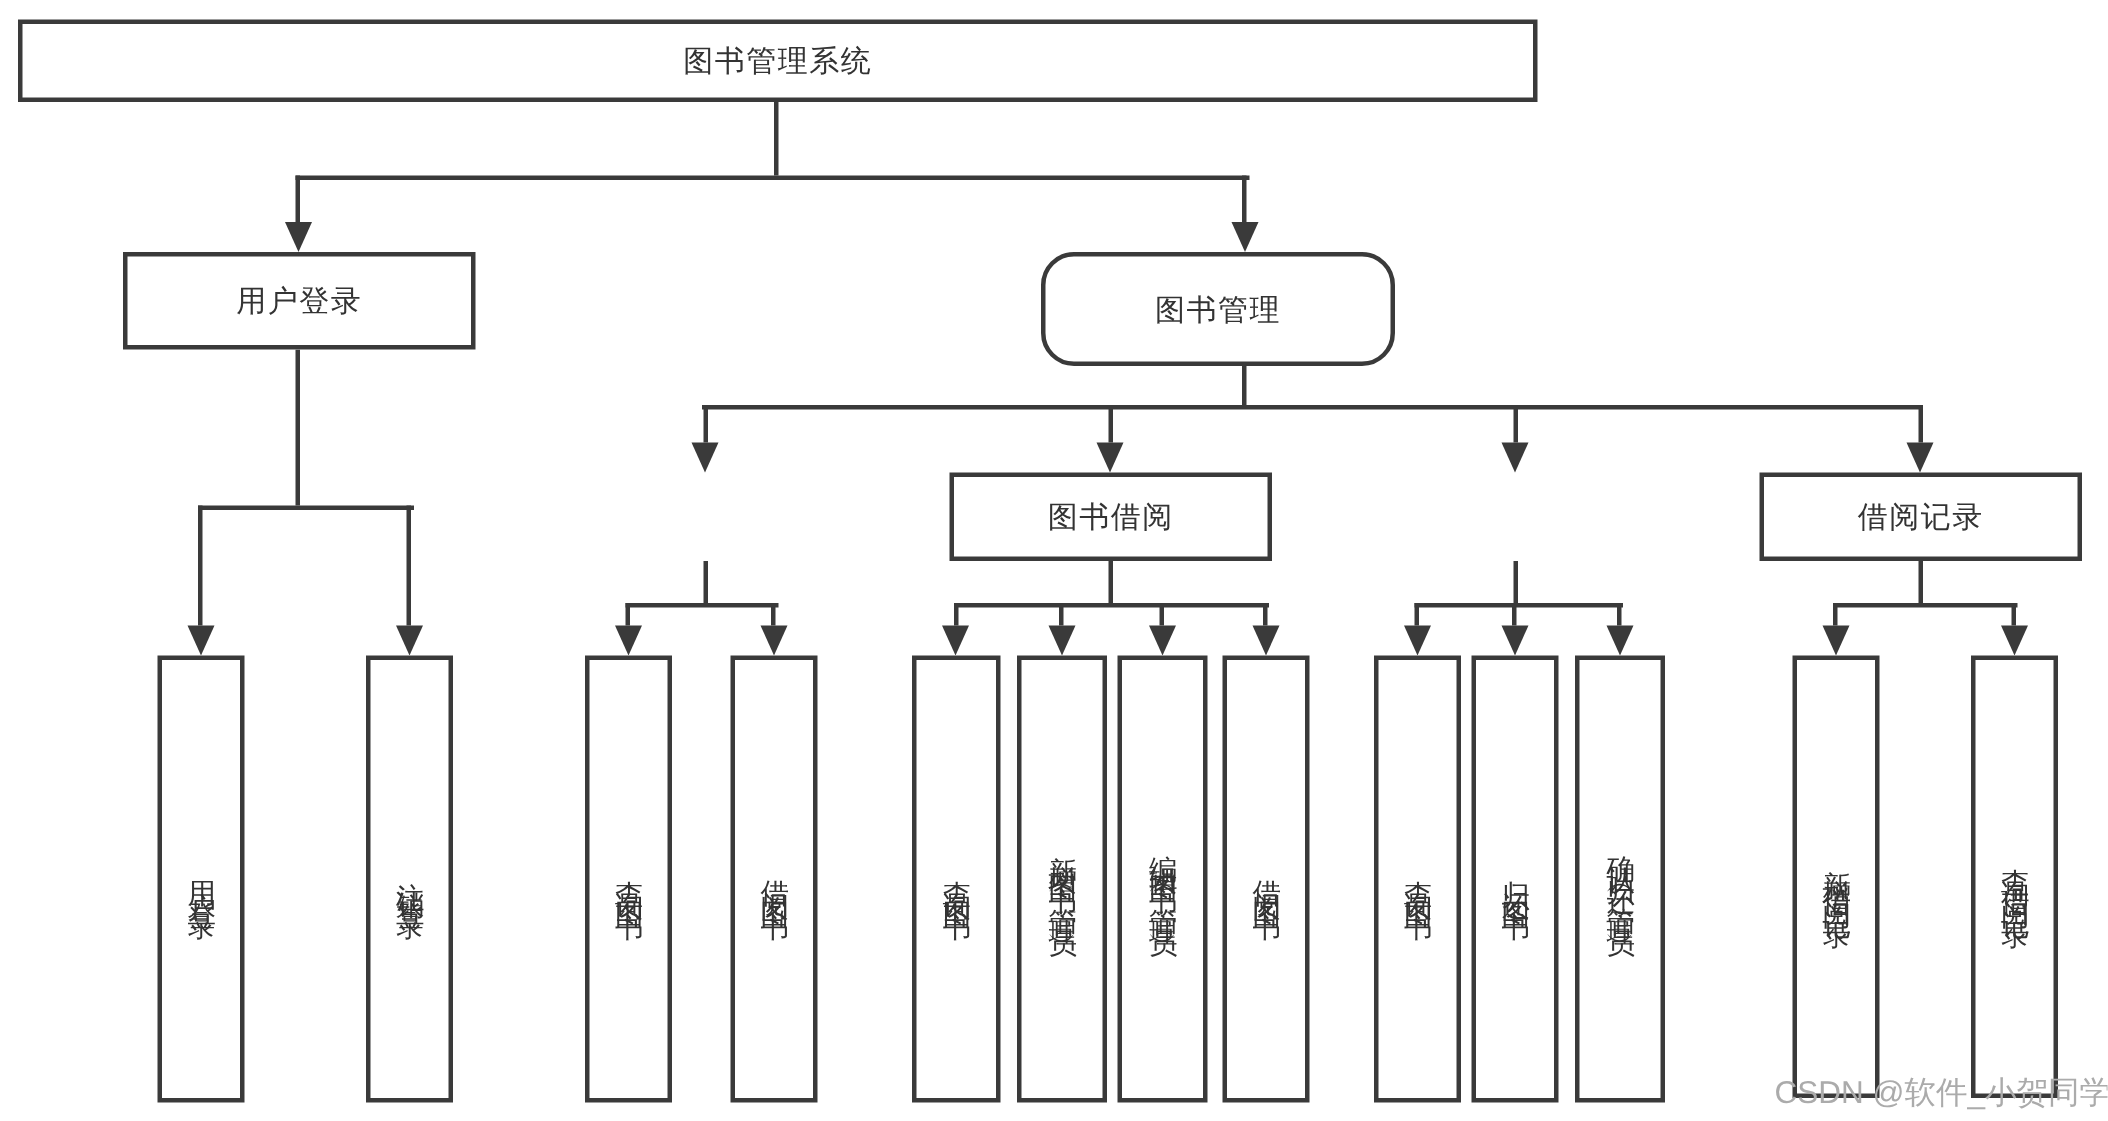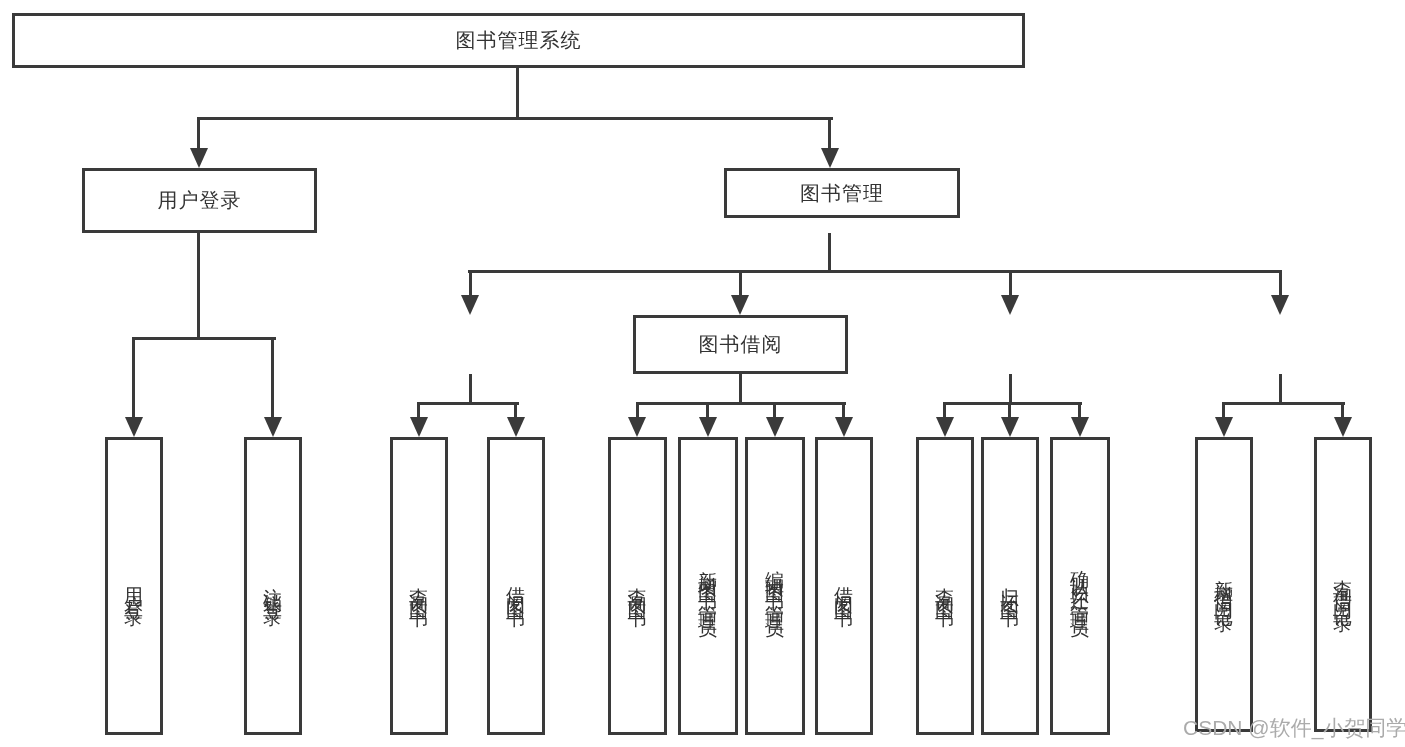--- a/index.html
+++ b/index.html
@@ -44,21 +44,21 @@
   <div class="vline" style="left:516px; top:68px; height:49px;"></div>
   <div class="hline" style="left:197px; top:117px; width:636px;"></div>
   <div class="vline" style="left:197px; top:117px; height:31px;"></div>
   <div class="arrow" style="left:190px; top:148px;"></div>
   <div class="vline" style="left:828px; top:117px; height:31px;"></div>
   <div class="arrow" style="left:821px; top:148px;"></div>
 
   <div class="box" style="left:82px; top:168px; width:235px; height:65px;">
     <span>用户登录</span>
   </div>
-  <div class="box" style="left:724px; top:168px; width:236px; height:50px;">
+  <div class="box" style="left:694px; top:168px; width:236px; height:76px;border-radius:22px;">
     <span>图书管理</span>
   </div>
 
   <div class="vline" style="left:197px; top:233px; height:104px;"></div>
   <div class="hline" style="left:132px; top:337px; width:144px;"></div>
   <div class="vline" style="left:132px; top:337px; height:80px;"></div>
   <div class="arrow" style="left:125px; top:417px;"></div>
   <div class="vline" style="left:271px; top:337px; height:80px;"></div>
   <div class="arrow" style="left:264px; top:417px;"></div>
 
@@ -68,20 +68,23 @@
   <div class="arrow" style="left:461px; top:295px;"></div>
   <div class="vline" style="left:739px; top:270px; height:25px;"></div>
   <div class="arrow" style="left:731px; top:295px;"></div>
   <div class="vline" style="left:1009px; top:270px; height:25px;"></div>
   <div class="arrow" style="left:1001px; top:295px;"></div>
   <div class="vline" style="left:1279px; top:270px; height:25px;"></div>
   <div class="arrow" style="left:1271px; top:295px;"></div>
 
   <div class="box" style="left:633px; top:315px; width:215px; height:59px;text-align:center;">
     <span>图书借阅</span>
+  </div>
+  <div class="box" style="left:1173px; top:315px; width:215px; height:59px;">
+    <span>借阅记录</span>
   </div>
 
   <div class="vline" style="left:469px; top:374px; height:28px;"></div>
   <div class="hline" style="left:417px; top:402px; width:102px;"></div>
   <div class="vline" style="left:417px; top:402px; height:15px;"></div>
   <div class="arrow" style="left:410px; top:417px;"></div>
   <div class="vline" style="left:514px; top:402px; height:15px;"></div>
   <div class="arrow" style="left:507px; top:417px;"></div>
 
   <div class="vline" style="left:739px; top:374px; height:28px;"></div>

